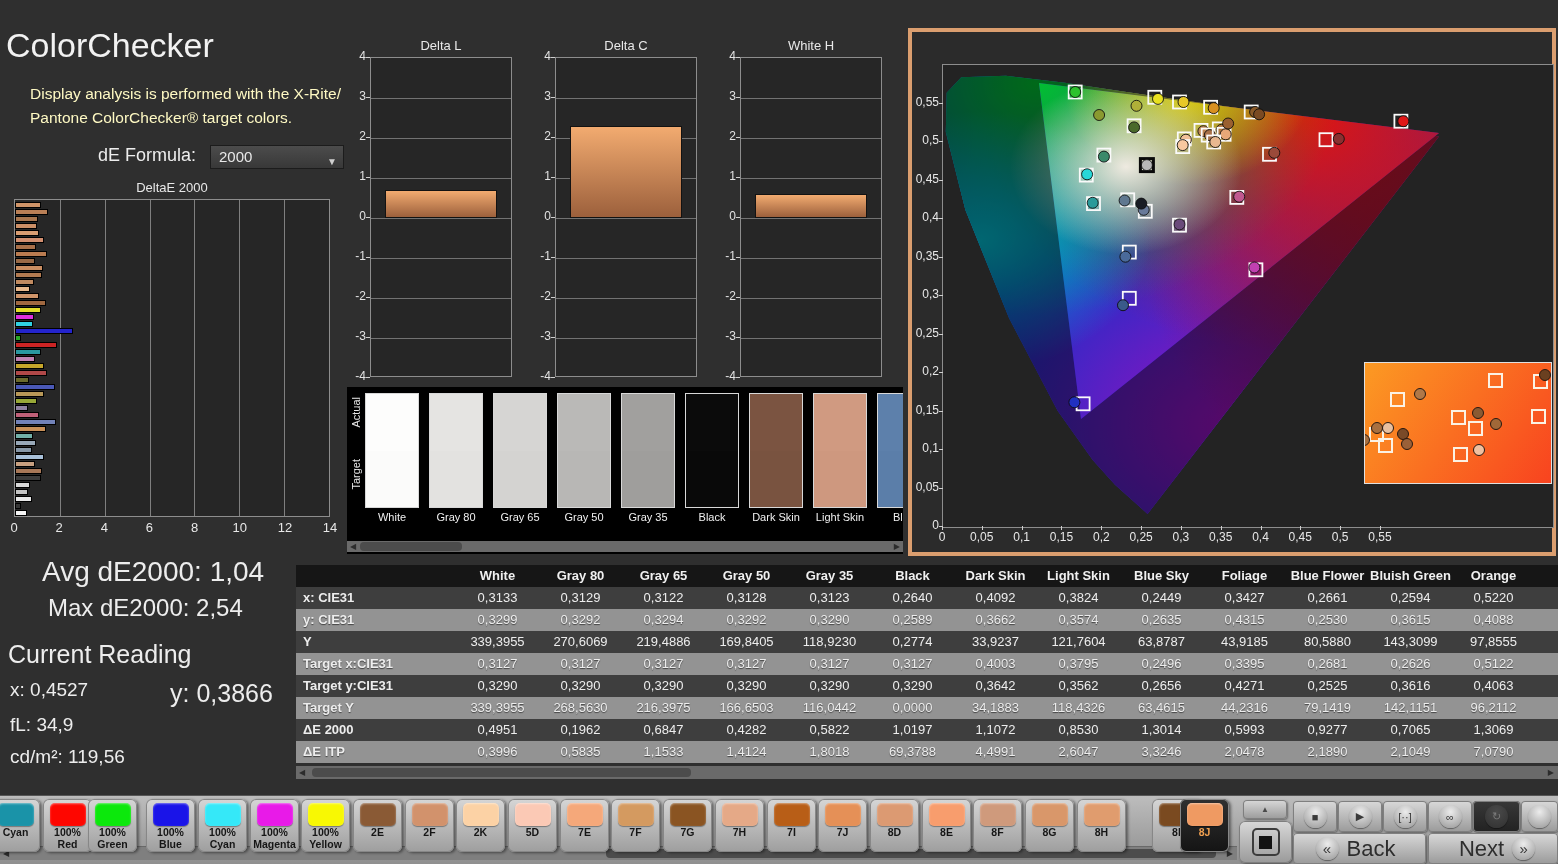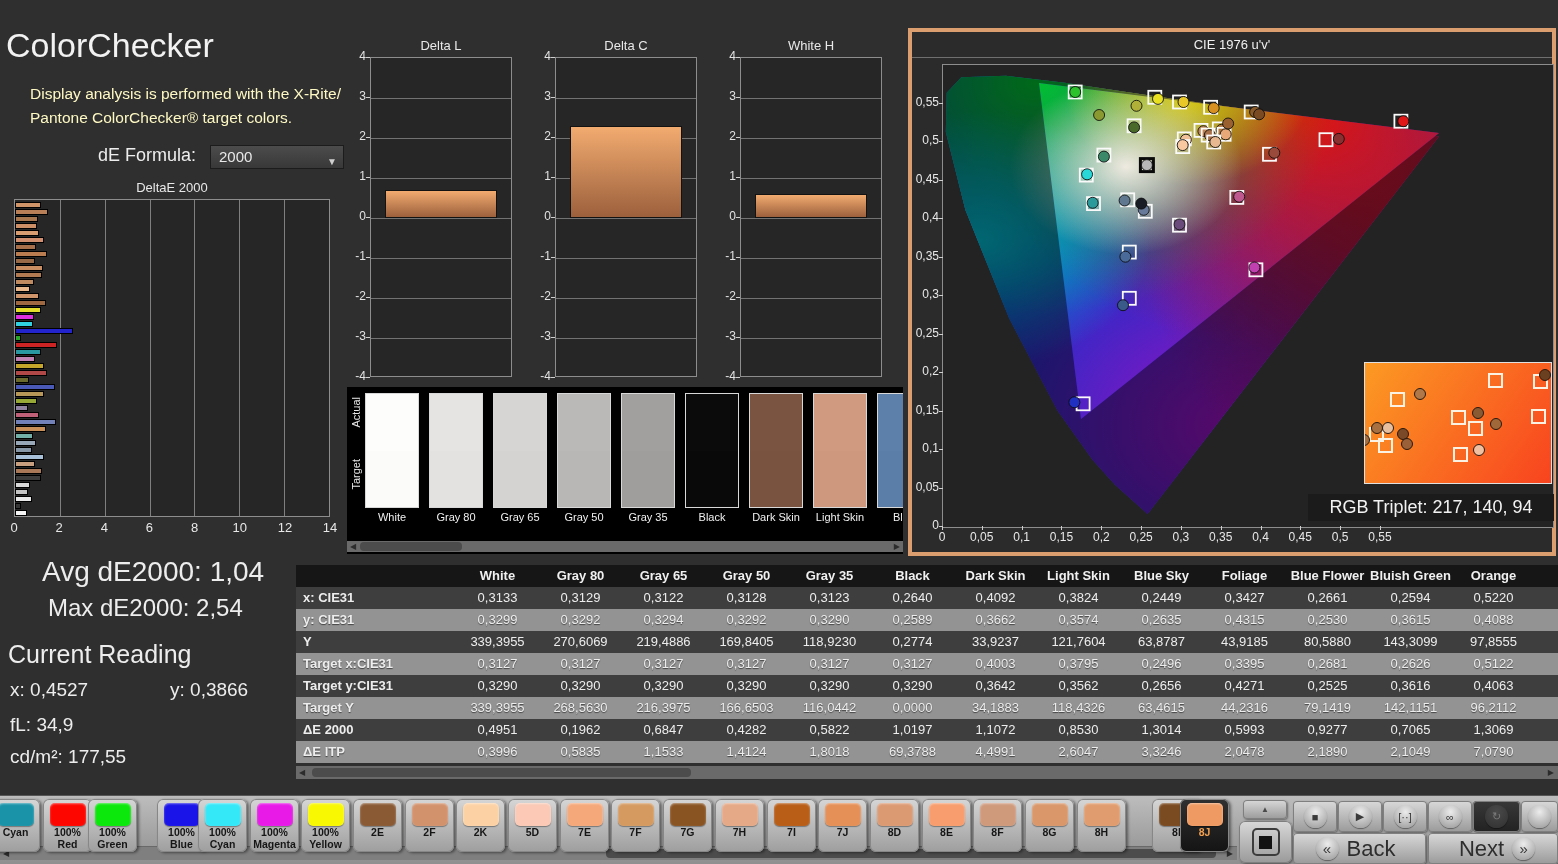--- a/index.html
+++ b/index.html
@@ -53,21 +53,21 @@
              background:linear-gradient(125deg,#fc9a23,#f8431f);overflow:hidden}
   .in-sq{position:absolute;width:15px;height:15px;border:2px solid #fbf2e4;box-sizing:border-box}
   .in-c{position:absolute;width:10px;height:10px;border-radius:50%;border:1px solid #281810;box-sizing:content-box}
   .rgb-label{position:absolute;left:396px;top:462px;width:246px;height:27px;line-height:27px;background:#1b1b1b;
              text-align:center;font-size:18px;color:#f2f2f2}
   
   .stat-avg{left:42px;top:556px;font-size:28px}
   .stat-max{left:48px;top:594px;font-size:24px}
   .stat-cur{left:8px;top:640px;font-size:25px}
   .stat-x{left:10px;top:679px;font-size:19px}
-  .stat-y{left:170px;top:679px;font-size:19px}
+  .stat-y{left:170px;top:679px;font-size:25px}
   .stat-fl{left:10px;top:714px;font-size:19px}
   .stat-cd{left:10px;top:746px;font-size:19px}
   
   .tbl{left:296px;top:565px;width:1262px;height:199px;overflow:hidden}
   .trow{display:flex;height:22px;line-height:22px;font-size:13px;white-space:nowrap}
   .thead{background:#161616;font-weight:bold;color:#f0f0f0}
   .lcell{flex:0 0 160px;font-weight:bold;padding-left:7px;box-sizing:border-box;text-align:left}
   .vcell{flex:0 0 83px;text-align:center}
   .r-dark{background:#3e3e3e}
   .r-light{background:#939393;text-shadow:0 1px 1px rgba(0,0,0,.55)}
@@ -334,21 +334,20 @@
         </div>
       </div>
     <div class="hscroll" style="left:0;top:154px;width:556px;height:11px">
       <span class="harr" style="left:3px">◀</span>
       <div class="hthumb" style="left:13px;width:102px"></div>
       <span class="harr" style="right:3px">▶</span>
     </div>
   </div>
 
   <div class="abs cie-panel">
-    <div class="cie-title">CIE 1976 u'v'</div>
     <div class="cie-plot">
       <svg id="cie-svg" width="610" height="462" viewBox="0 0 610 462">
         <defs>
           <radialGradient id="gPurple" cx="48%" cy="78%" r="48%">
               <stop offset="0" stop-color="#a010c0"></stop>
               <stop offset="1" stop-color="#a010c0" stop-opacity="0"></stop>
             </radialGradient>
           <radialGradient id="gRed2" cx="88%" cy="42%" r="55%">
               <stop offset="0" stop-color="#c40830"></stop>
               <stop offset="1" stop-color="#c40830" stop-opacity="0"></stop>
@@ -478,21 +477,20 @@
         <div class="in-c" style="left:49px;top:25px;background:#b07848"></div>
         <div class="in-c" style="left:107px;top:44px;background:#8a5a32"></div>
         <div class="in-c" style="left:125px;top:55px;background:#a06838"></div>
         <div class="in-c" style="left:6px;top:59px;background:#a87040"></div>
         <div class="in-c" style="left:17px;top:59px;background:#e8c0a0"></div>
         <div class="in-c" style="left:32px;top:65px;background:#7a4a28"></div>
         <div class="in-c" style="left:36px;top:75px;background:#9a6038"></div>
         <div class="in-c" style="left:108px;top:81px;background:#f0c0a0"></div>
         <div class="in-c" style="left:-7px;top:71px;background:#a87040"></div>
       </div>
-    <div class="rgb-label">RGB Triplet: 217, 140, 94</div>
   <div class="cie-yl" style="top:62.5px;left:0">0,55</div>
       <div class="cie-ytick" style="top:70.5px"></div>
       <div class="cie-yl" style="top:101.0px;left:0">0,5</div>
       <div class="cie-ytick" style="top:109.0px"></div>
       <div class="cie-yl" style="top:139.5px;left:0">0,45</div>
       <div class="cie-ytick" style="top:147.5px"></div>
       <div class="cie-yl" style="top:178.0px;left:0">0,4</div>
       <div class="cie-ytick" style="top:186.0px"></div>
       <div class="cie-yl" style="top:216.5px;left:0">0,35</div>
       <div class="cie-ytick" style="top:224.5px"></div>
@@ -535,21 +533,21 @@
       <div class="cie-xl" style="left:453.0px">0,55</div>
       <div class="cie-xtick" style="left:468.0px"></div>
     </div>
 
   <div class="abs stat-avg"><span>Avg dE2000:</span> <span>1,04</span></div>
   <div class="abs stat-max"><span>Max dE2000:</span> <span>2,54</span></div>
   <div class="abs stat-cur">Current Reading</div>
   <div class="abs stat-x"><span>x:</span> <span>0,4527</span></div>
   <div class="abs stat-y"><span>y:</span> <span>0,3866</span></div>
   <div class="abs stat-fl"><span>fL:</span> <span>34,9</span></div>
-  <div class="abs stat-cd"><span>cd/m²:</span> <span>177,55</span></div>
+  <div class="abs stat-cd"><span>cd/m²:</span> <span>119,56</span></div>
 
   <div class="abs tbl" id="meas-table">
       <div class="trow thead">
         <div class="lcell"></div>
         <div class="vcell">White</div>
         <div class="vcell">Gray 80</div>
         <div class="vcell">Gray 65</div>
         <div class="vcell">Gray 50</div>
         <div class="vcell">Gray 35</div>
         <div class="vcell">Black</div>
@@ -752,21 +750,21 @@
         <div class="plabel">Cyan</div>
       </div>
       <div class="patch" style="left:43px">
         <div class="chip" style="background:#fe0600"></div>
         <div class="plabel">100% Red</div>
       </div>
       <div class="patch" style="left:88px">
         <div class="chip" style="background:#0ce80c"></div>
         <div class="plabel">100% Green</div>
       </div>
-      <div class="patch" style="left:157px">
+      <div class="patch" style="left:146px">
         <div class="chip" style="background:#1a14e8"></div>
         <div class="plabel">100% Blue</div>
       </div>
       <div class="patch" style="left:198px">
         <div class="chip" style="background:#35e8f8"></div>
         <div class="plabel">100% Cyan</div>
       </div>
       <div class="patch" style="left:250px">
         <div class="chip" style="background:#e81ae8"></div>
         <div class="plabel">100% Magenta</div>

